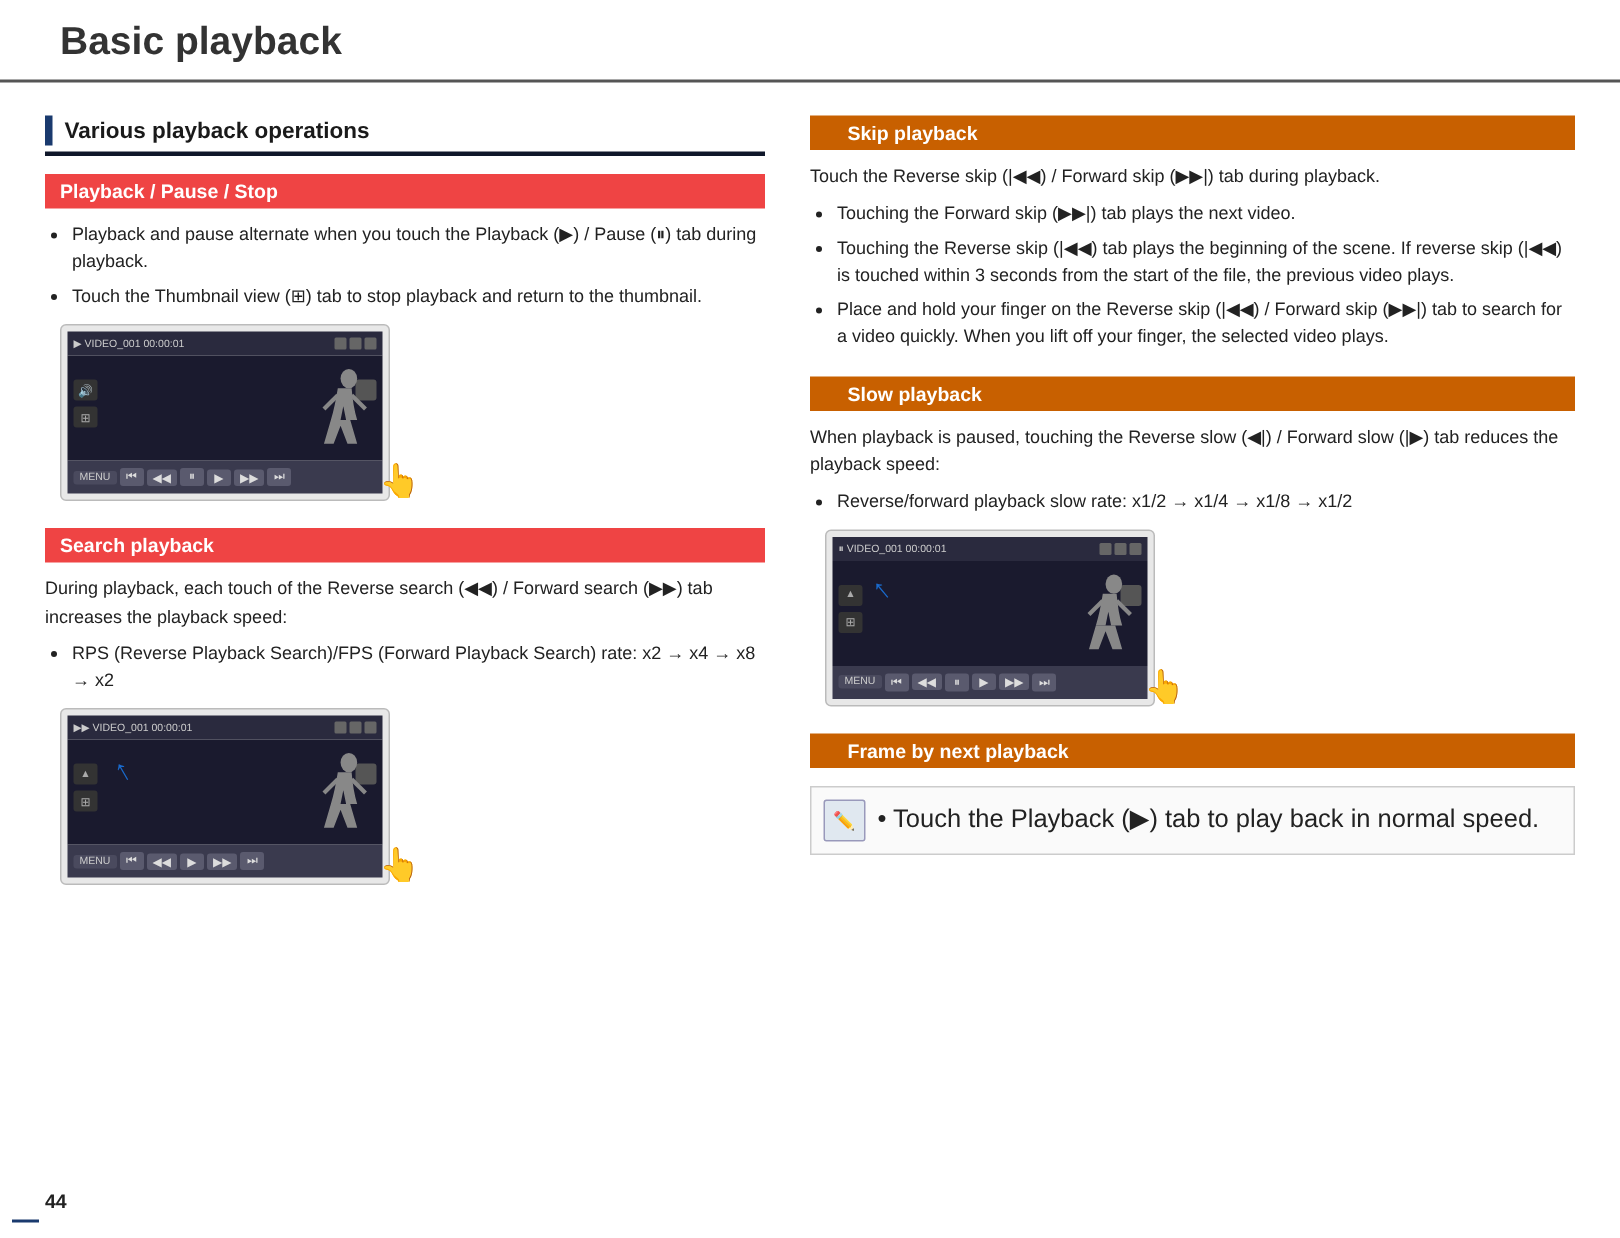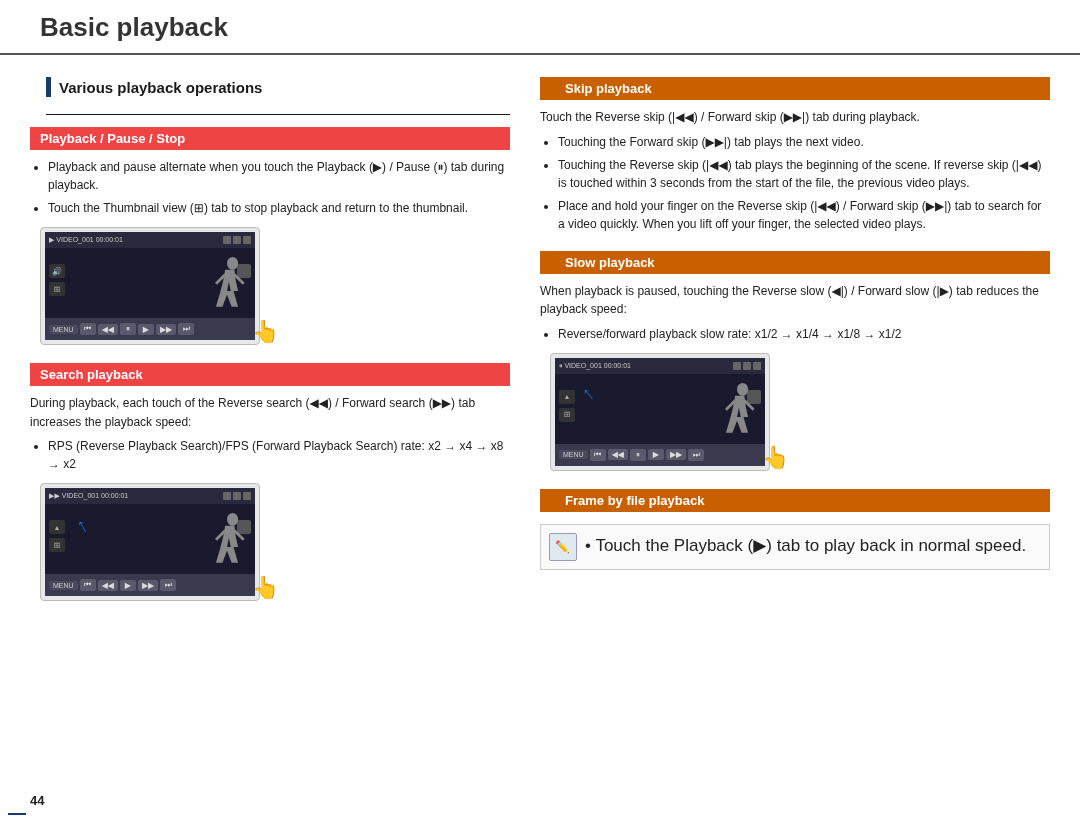--- a/index.html
+++ b/index.html
@@ -62,23 +62,22 @@
       font-weight: bold;
       padding: 4px 25px;
       margin-bottom: 8px;
     }
 
     
     .section-title-bar {
       display: flex;
       align-items: center;
       margin-bottom: 12px;
-      border-bottom: 1px solid #0f172a;
-      padding-bottom: 17px;
-      margin-left: 16px;
+      border-bottom: 3px solid #0f172a;
+      padding-bottom: 4px;
     }
     .section-title-bar .blue-bar {
       width: 5px;
       height: 20px;
       background: #1a3a6e;
       margin-right: 8px;
     }
     .section-title-bar span {
       font-size: 15px;
       font-weight: bold;
@@ -448,21 +447,21 @@
             <span class="ctrl-btn">▶▶</span>
             <span class="ctrl-btn">⏭</span>
           </div>
         </div>
 
         <div class="cursor-hand" style="right: -10px; bottom: 0px;">👆</div>
       </div>
     </div>
 
     <div class="section-block">
-      <div class="section-header-orange">Frame by file playback</div>
+      <div class="section-header-orange">Frame by next playback</div>
 
       <div class="note-box">
         <div class="note-icon">✏️</div>
         <div class="note-content">
           <div>• <span>Touch the Playback (▶) tab to play back in normal speed.</span></div>
         </div>
       </div>
     </div>
 
   </div>

